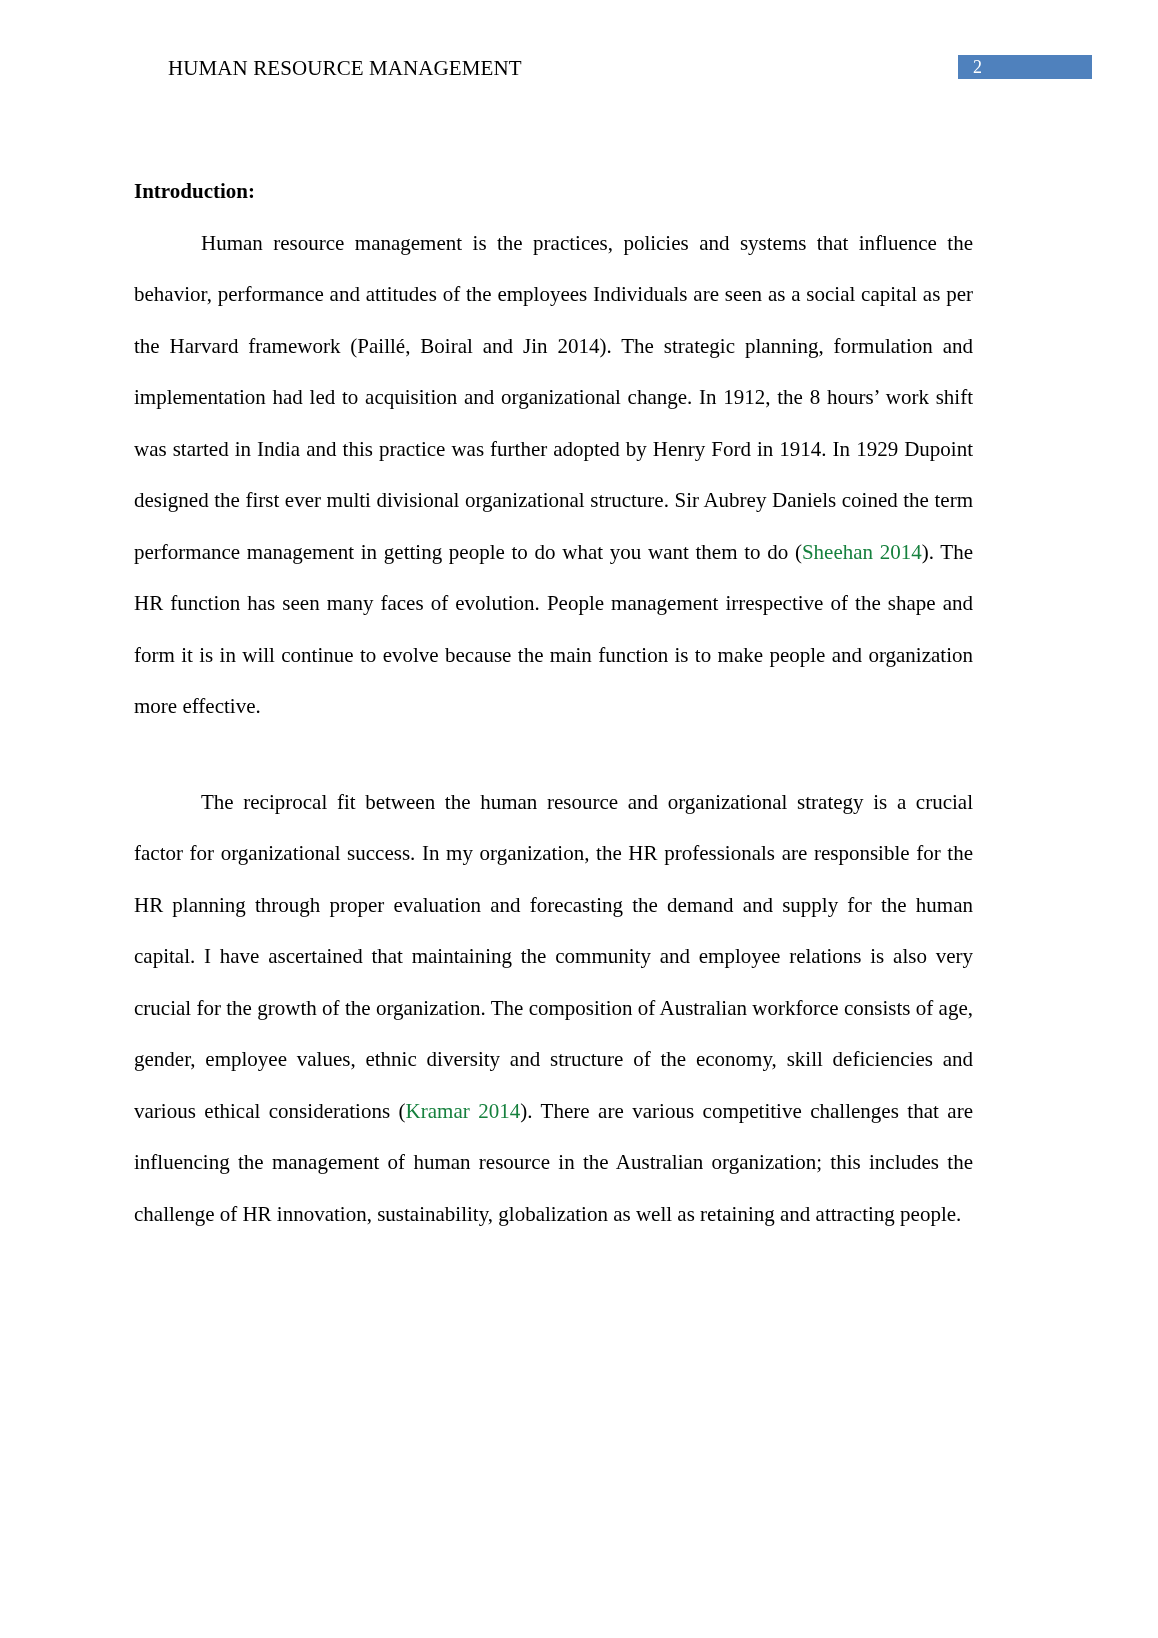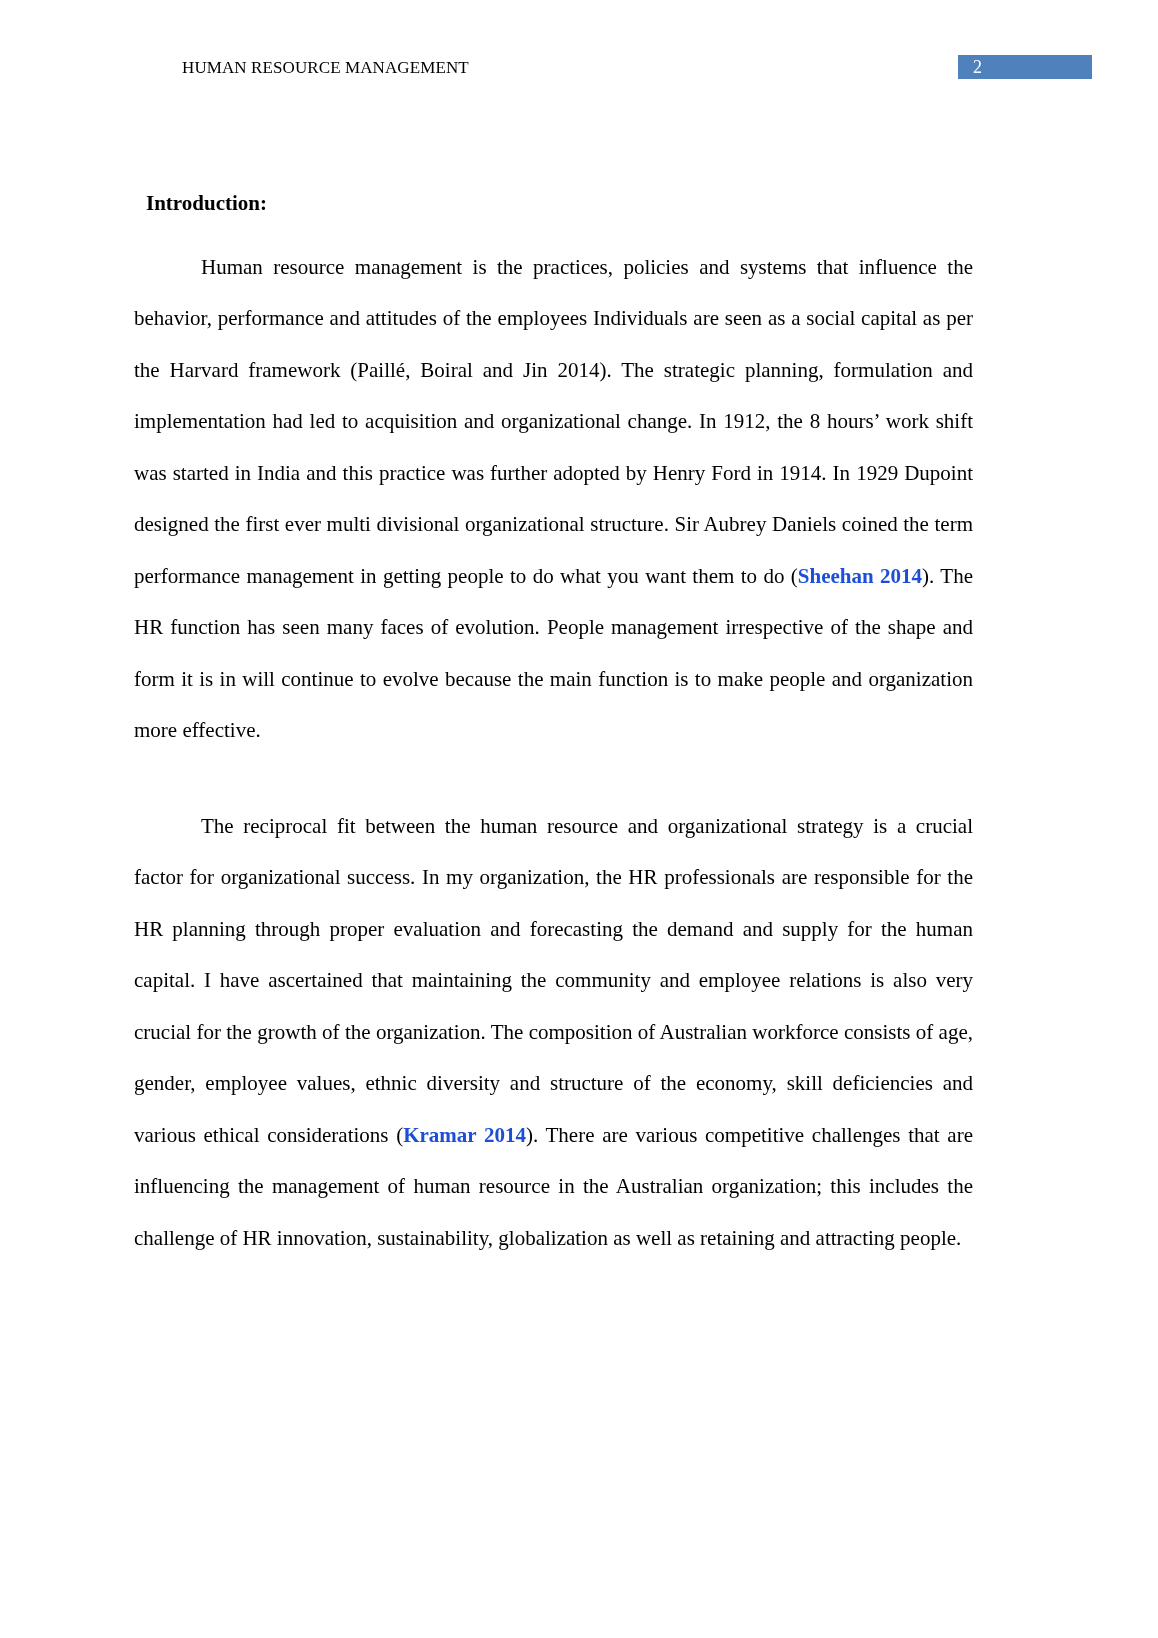--- a/index.html
+++ b/index.html
@@ -1,42 +1,42 @@
 <!DOCTYPE html>
 <html><head>
 <meta charset="utf-8">
 <style>
   html, body { margin: 0; padding: 0; background: #ffffff; }
   body {
     width: 1158px; height: 1638px; position: relative; overflow: hidden;
     font-family: "Liberation Serif", serif; color: #000000;
   }
   .running-head {
-    position: absolute; left: 182px; top: 54px;
-    font-size: 17px; letter-spacing: 0.1px; line-height: 28px;
+    position: absolute; left: 168px; top: 54px;
+    font-size: 21px; letter-spacing: 0.1px; line-height: 28px;
   }
   .page-num-box {
     position: absolute; left: 958px; top: 55px; width: 134px; height: 24px;
     background: #4f81bd;
   }
   .page-num {
     position: absolute; left: 15px; top: 0px; line-height: 24px;
     font-size: 18px; color: #ffffff;
   }
   .content {
     position: absolute; left: 134px; top: 166px; width: 839px;
   }
   .heading {
-    font-weight: bold; font-size: 21px; line-height: 51.5px; margin: 12px;
+    font-weight: bold; font-size: 21px; line-height: 51.5px; margin: 0;
   }
   .para {
     margin: 0; font-size: 21px; line-height: 51.5px; text-align: justify;
     text-indent: 67px;
   }
-  .cite { color: #1d4ed8; font-weight: bold; }
+  .cite { color: #15803d; }
   .gap { height: 44px; }
 </style>
 </head>
 <body>
 
 <div>
   <div class="running-head">HUMAN RESOURCE MANAGEMENT</div>
   <div class="page-num-box" style="background: rgb(79, 129, 189);">
     <span class="page-num">2</span>
   </div>

